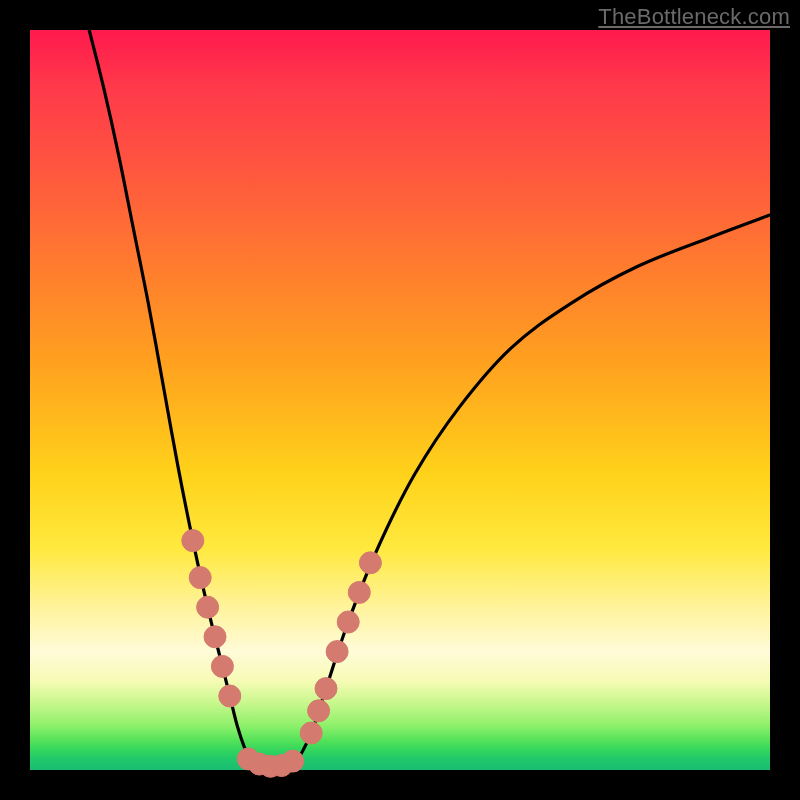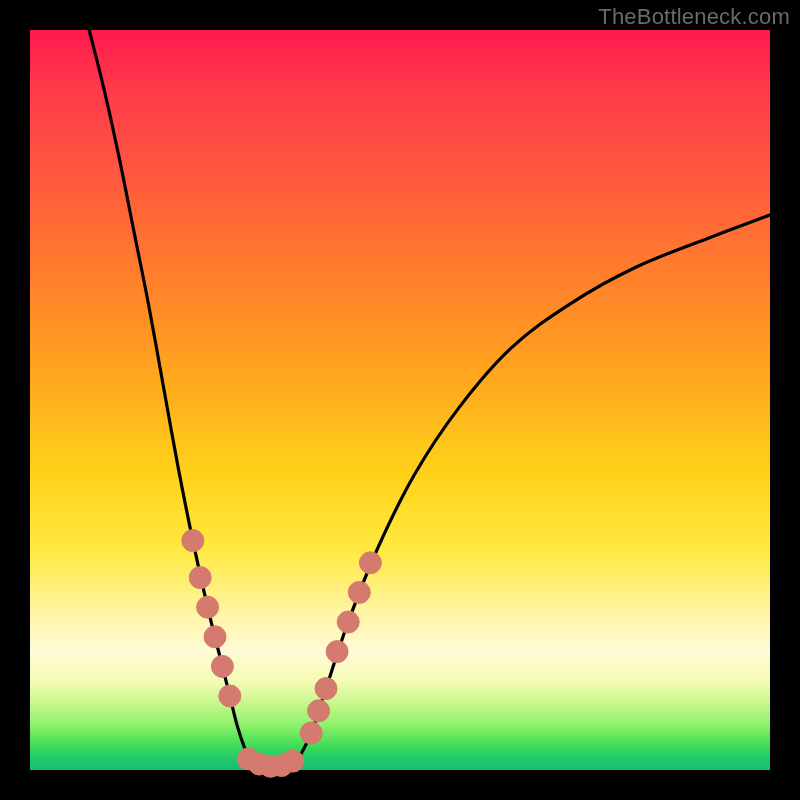--- a/index.html
+++ b/index.html
@@ -46,20 +46,21 @@
     );
   }
   .watermark {
     position: absolute;
     top: 4px;
     right: 10px;
     color: #6a6a6a;
     font-size: 22px;
     letter-spacing: 0.2px;
     user-select: none;
+    text-decoration: underline;
   }
   svg.curves {
     position: absolute;
     left: 0; top: 0;
     width: 740px;
     height: 740px;
     overflow: visible;
   }
   .curve {
     fill: none;

